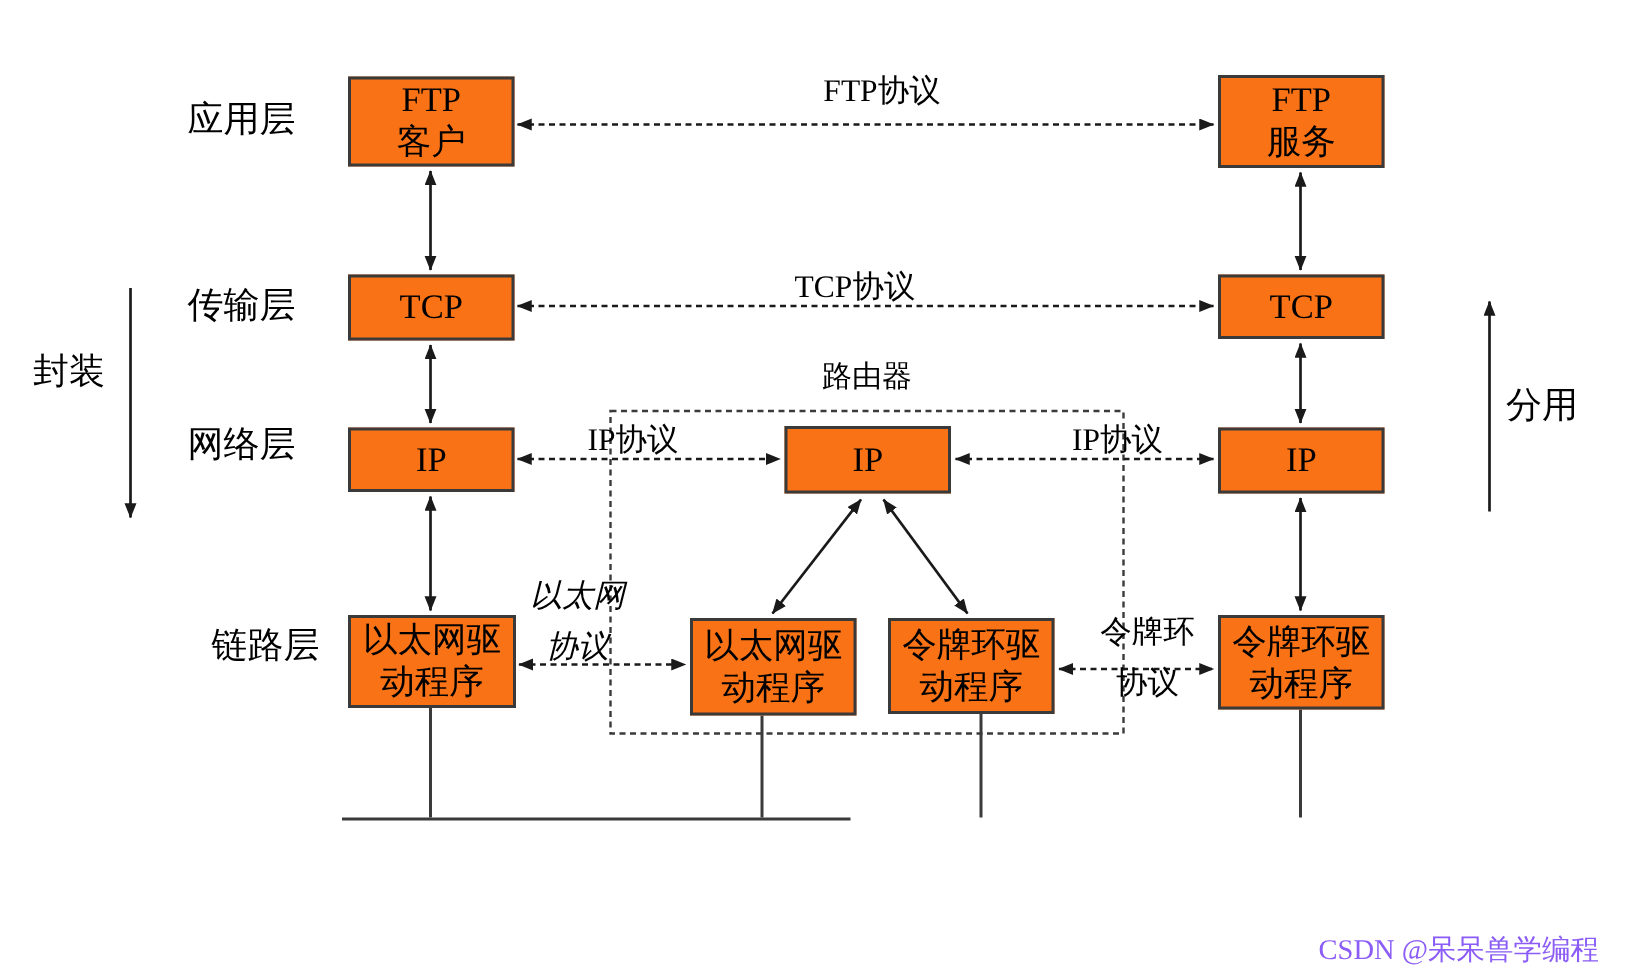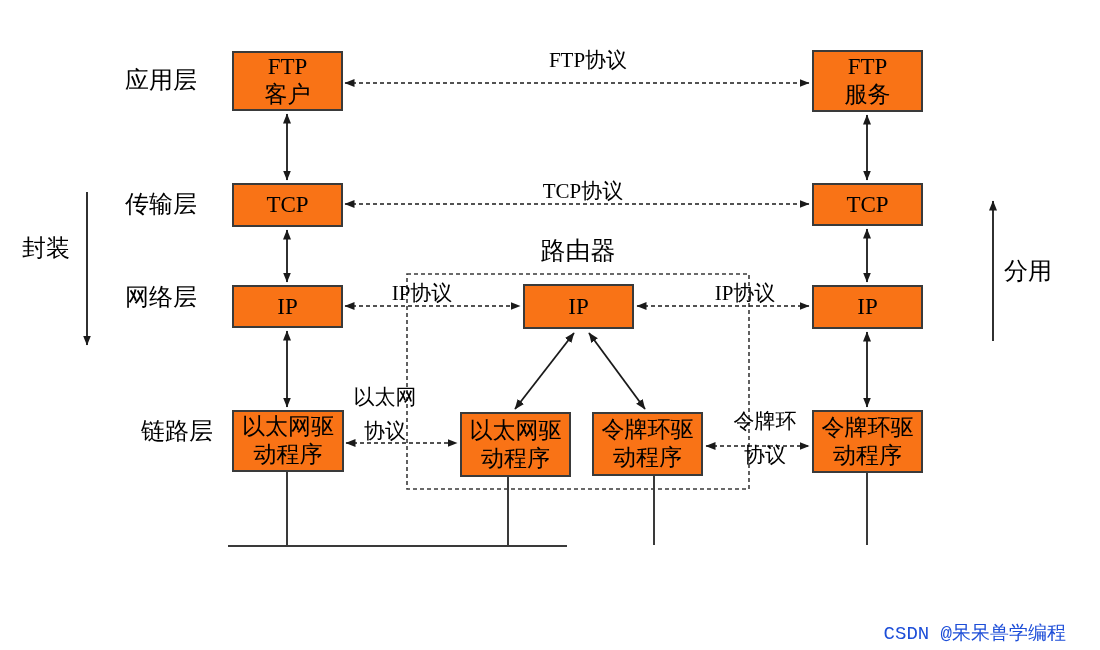--- a/index.html
+++ b/index.html
@@ -13,30 +13,30 @@
     display:flex;align-items:center;justify-content:center;text-align:center;
     white-space:pre-line;font-size:23px;line-height:28px;
   }
   .lbl{
     position:absolute;transform:translate(-50%,-50%);text-align:center;
     white-space:pre-line;font-size:21px;line-height:24px;
   }
   .layer-lbl{font-size:24px;}
   .side-lbl{font-size:24px;}
   .proto-2line{line-height:34px;}
-  .router-title{font-size:25px;}
+  .router-title{font-size:20px;}
   .token-ring-box{
     position:absolute;box-sizing:border-box;border:2px solid #1a1a1a;border-radius:20px;
     background:#ffffff;display:flex;align-items:center;justify-content:center;
     font-size:24px;
   }
   .watermark{
     position:absolute;left:858px;top:620px;width:208px;text-align:right;
-    font-family:Liberation Mono, monospace;
-    font-size:19px;color:#1d4ed8;
+    font-family:Liberation Serif, serif;
+    font-size:19px;color:#8b5cf6;
   }
 </style>
 </head>
 <body>
 
 <div class="canvas">
 
   <svg class="lines-layer" width="1100" height="650" viewBox="0 0 1100 650" xmlns="http://www.w3.org/2000/svg">
     <defs>
       <marker id="ah" markerWidth="11" markerHeight="9" refX="9.5" refY="4" orient="auto-start-reverse" markerUnits="userSpaceOnUse">
@@ -98,24 +98,24 @@
 动程序</div>
 
   <div class="lbl router-title" style="left:578px;top:251px;">路由器</div>
   <div class="node" style="left:523px;top:284px;width:111px;height:45px;">IP</div>
   <div class="node" style="left:460px;top:412px;width:111px;height:65px;">以太网驱
 动程序</div>
   <div class="node" style="left:592px;top:412px;width:111px;height:64px;">令牌环驱
 动程序</div>
 
   <div class="lbl" style="left:588px;top:60px;">FTP协议</div>
-  <div class="lbl" style="left:583px;top:191px;">TCP协议</div>
+  <div class="lbl" style="left:570px;top:191px;">TCP协议</div>
   <div class="lbl" style="left:422px;top:293px;">IP协议</div>
   <div class="lbl" style="left:745px;top:293px;">IP协议</div>
-  <div class="lbl proto-2line" style="left:385px;top:414px;">以太网
+  <div class="lbl proto-2line" style="left:385px;top:414px;font-style:italic;">以太网
 协议</div>
   <div class="lbl proto-2line" style="left:765px;top:414px;margin-top:24px;">令牌环
 协议</div>
 
 
   <div class="watermark">CSDN @呆呆兽学编程</div>
 
 </div>
 
 </body></html>

